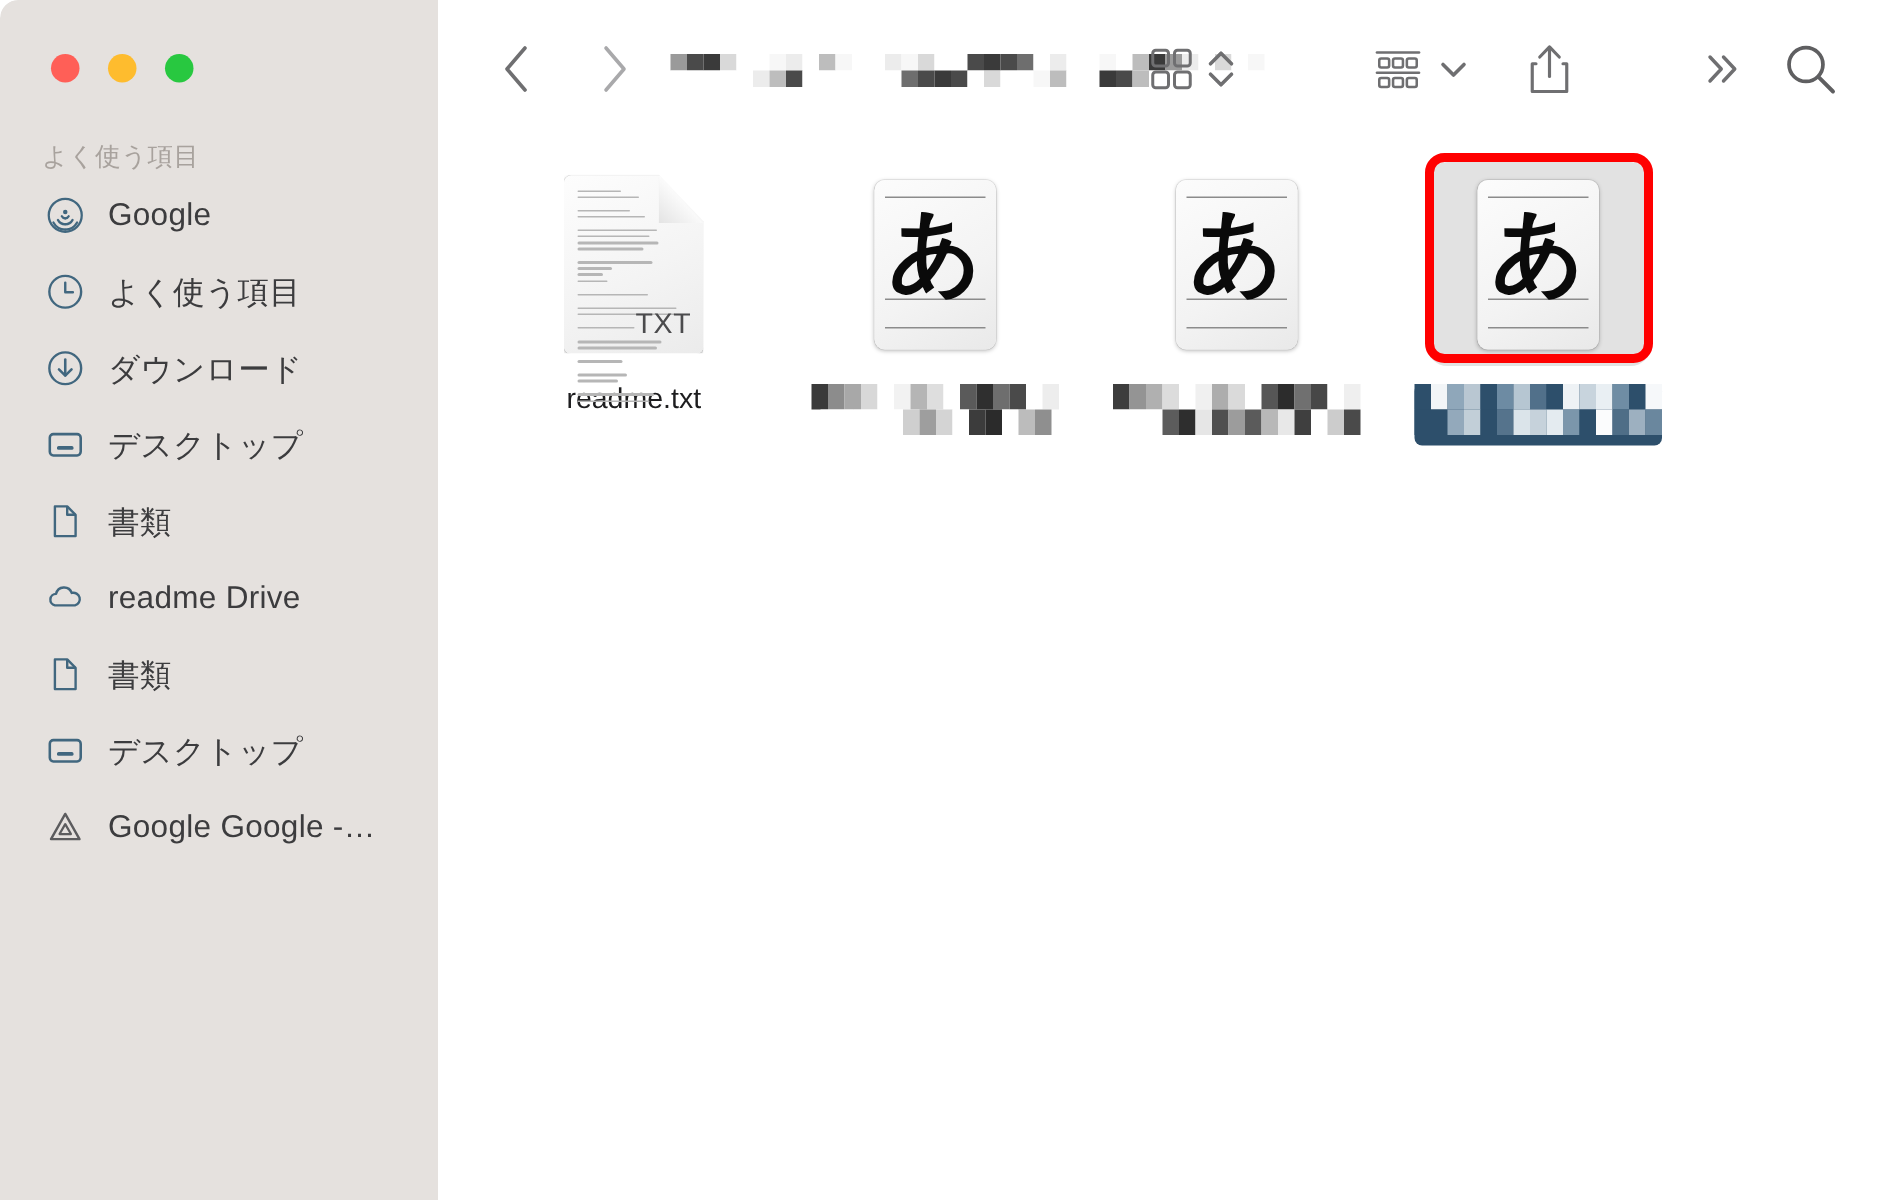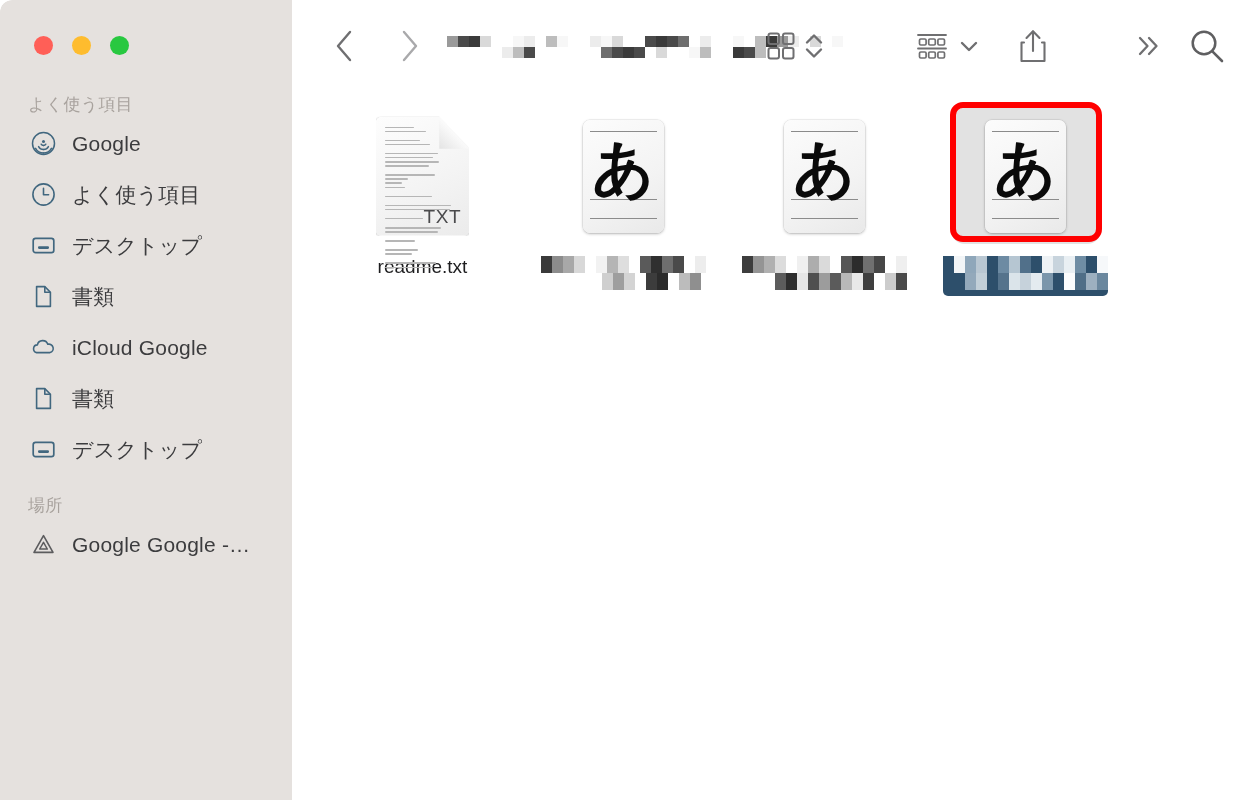--- a/index.html
+++ b/index.html
@@ -333,20 +333,30 @@
               <svg width="25" height="25" viewBox="0 0 25 25" fill="none">
      <circle cx="12.5" cy="12.5" r="10.6" stroke="#41677f" stroke-width="1.6"></circle>
      <path d="M12.5 6.4 V12.8 H17.6" stroke="#41677f" stroke-width="1.6" stroke-linecap="round" stroke-linejoin="round"></path>
    </svg>
             </span>
             <span class="sb-label">よく使う項目</span>
           </div>
           <div class="sb-item">
             <span class="sb-icon">
               <svg width="25" height="25" viewBox="0 0 25 25" fill="none">
+     <circle cx="12.5" cy="12.5" r="10.6" stroke="#41677f" stroke-width="1.6"></circle>
+     <path d="M12.5 6.6 V17.2" stroke="#41677f" stroke-width="1.7" stroke-linecap="round"></path>
+     <path d="M8.3 13.2 L12.5 17.4 L16.7 13.2" stroke="#41677f" stroke-width="1.7" stroke-linecap="round" stroke-linejoin="round"></path>
+   </svg>
+            </span>
+            <span class="sb-label">ダウンロード</span>
+          </div>
+          <div class="sb-item">
+            <span class="sb-icon">
+              <svg width="25" height="25" viewBox="0 0 25 25" fill="none">
      <rect x="2.2" y="5.4" width="20.6" height="14.2" rx="2.4" stroke="#41677f" stroke-width="1.7"></rect>
      <rect x="7" y="13.3" width="11" height="2.6" rx="1.1" fill="#41677f"></rect>
    </svg>
             </span>
             <span class="sb-label">デスクトップ</span>
           </div>
           <div class="sb-item">
             <span class="sb-icon">
               <svg width="25" height="25" viewBox="0 0 25 25" fill="none">
      <path d="M5.6 2.6 h8.2 l5.6 5.6 v14.2 h-13.8 z" stroke="#41677f" stroke-width="1.6" stroke-linejoin="round"></path>
@@ -356,21 +366,21 @@
             <span class="sb-label">書類</span>
           </div>
         </div>
         <div class="sb-section">
           <div class="sb-item">
             <span class="sb-icon">
               <svg width="25" height="25" viewBox="0 0 25 25" fill="none">
      <path d="M5.6 17.6 A3.9 3.9 0 0 1 6.4 9.9 A5.4 5.4 0 0 1 16.8 9.3 A3.9 3.9 0 0 1 19 17.6 Z" stroke="#41677f" stroke-width="1.6" stroke-linejoin="round"></path>
    </svg>
             </span>
-            <span class="sb-label">iCloud Google</span>
+            <span class="sb-label">readme Drive</span>
           </div>
           <div class="sb-item">
             <span class="sb-icon">
               <svg width="25" height="25" viewBox="0 0 25 25" fill="none">
      <path d="M5.6 2.6 h8.2 l5.6 5.6 v14.2 h-13.8 z" stroke="#41677f" stroke-width="1.6" stroke-linejoin="round"></path>
      <path d="M13.8 2.6 v5.6 h5.6" stroke="#41677f" stroke-width="1.6" stroke-linejoin="round"></path>
    </svg>
             </span>
             <span class="sb-label">書類</span>
           </div>
@@ -378,21 +388,20 @@
             <span class="sb-icon">
               <svg width="25" height="25" viewBox="0 0 25 25" fill="none">
      <rect x="2.2" y="5.4" width="20.6" height="14.2" rx="2.4" stroke="#41677f" stroke-width="1.7"></rect>
      <rect x="7" y="13.3" width="11" height="2.6" rx="1.1" fill="#41677f"></rect>
    </svg>
             </span>
             <span class="sb-label">デスクトップ</span>
           </div>
         </div>
         <div class="sb-section">
-          <div class="sb-section-header">場所</div>
           <div class="sb-item">
             <span class="sb-icon">
               <svg width="25" height="25" viewBox="0 0 25 25" fill="none">
      <path d="M12.5 3.6 L22 20.4 H3 Z" stroke="#5c5c5e" stroke-width="1.6" stroke-linejoin="round"></path>
      <path d="M12.5 10.4 L16.3 17 H8.7 Z" stroke="#5c5c5e" stroke-width="1.5" stroke-linejoin="round"></path>
    </svg>
             </span>
             <span class="sb-label">Google Google -…</span>
           </div>
         </div>

